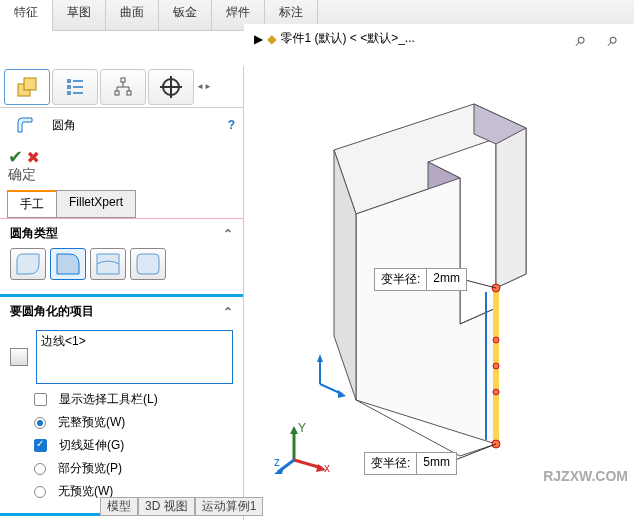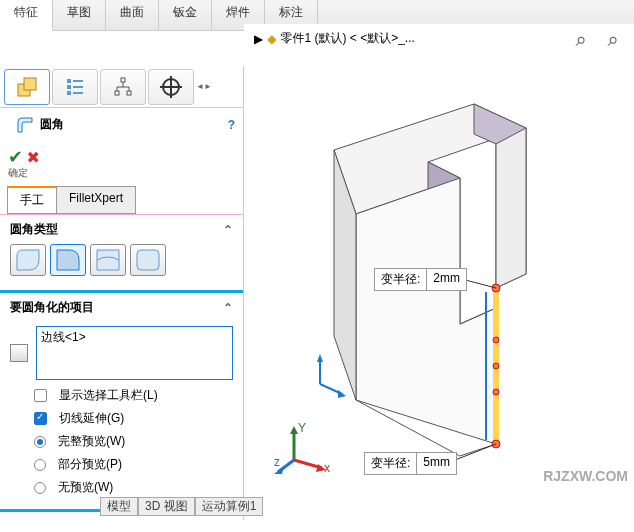--- a/index.html
+++ b/index.html
@@ -5,21 +5,21 @@
 *{box-sizing:border-box;margin:0;padding:0;font-family:"Microsoft YaHei",sans-serif;font-size:12px}
 body{width:634px;height:532px;background:#fff;overflow:hidden;position:relative}
 .tabs{display:flex;background:linear-gradient(#f5f5f5,#e8e8e8);border-bottom:1px solid #ccc;height:31px}
 .tab{padding:4px 14px;border-right:1px solid #ccc;cursor:pointer;color:#333}
 .tab.active{background:#fff;border-bottom:1px solid #fff;margin-bottom:-1px}
 .toolbar{display:flex;align-items:center;height:42px;border-bottom:1px solid #ccc;padding:2px 4px;gap:2px}
 .toolbtn{width:46px;height:36px;border:1px solid #ccc;border-radius:3px;background:linear-gradient(#fdfdfd,#eee);display:flex;align-items:center;justify-content:center;cursor:pointer}
 .toolbtn.active{background:#fff;border-color:#5a9bd5}
 .dd{width:16px;display:flex;align-items:center;justify-content:center;font-size:8px;color:#666}
 .panel{position:absolute;left:0;top:66px;width:244px;bottom:12px;background:#fff;border-right:1px solid #ccc;overflow-y:auto}
-.panel-hdr{display:flex;align-items:flex-start;padding:6px 8px;gap:6px;font-weight:bold}
+.panel-hdr{display:flex;align-items:flex-end;padding:6px 8px;gap:18px;font-weight:normal}
 .panel-ctrl{display:flex;justify-content:space-between;align-items:center;padding:2px 8px}
 .panel-ctrl .help{color:#1976d2;font-weight:bold;cursor:pointer}
 .okrow{display:flex;align-items:center;gap:8px;padding:4px 8px}
 .ok{color:#2e7d32;font-size:18px;cursor:pointer}
 .cancel{color:#d32f2f;font-size:16px;cursor:pointer}
 .subtabs{display:flex;padding:2px 8px 0;border-bottom:1px solid #f9a8d4}
 .subtab{padding:4px 12px;border:1px solid #999;background:#eee;cursor:pointer;margin-left:-1px}
 .subtab.active{background:#fff;border-top:2px solid #fb8c00}
 .section{border-bottom:3px solid #0ea5e9;padding:6px 10px 10px}
 .sec-title{font-weight:bold;margin-bottom:6px;display:flex;justify-content:space-between;align-items:center}
@@ -42,21 +42,21 @@
 .part-icon{color:#d4a017}
 .callout{position:absolute;display:flex;border:1px solid #999;background:#fff;font-size:11px}
 .callout div{padding:2px 6px;border-right:1px solid #999}
 .callout div:last-child{border-right:none}
 .viewlabel{position:absolute;font-weight:bold}
 .triad{position:absolute;left:30px;bottom:40px}
 .bottom-tabs{position:absolute;left:100px;bottom:16px;display:flex;font-size:11px;color:#444}
 .btab{padding:0 6px;border:1px solid #aaa;background:#eee}
 .watermark{position:absolute;right:6px;bottom:36px;color:#aaa;font-size:14px;font-weight:bold}
 svg{display:block}
-.confirm{font-size:10px;color:#555;margin-top:-2px}
+.confirm{font-size:14px;color:#555;margin-top:-2px}
 .edgeicon{width:18px;height:18px;border:1px solid #888;background:linear-gradient(#fff,#ddd);display:inline-block;margin-right:4px;vertical-align:top}
 </style>
 </head>
 <body>
 
 <div class="tabs">
   <div class="tab active">特征</div>
   <div class="tab">草图</div>
   <div class="tab">曲面</div>
   <div class="tab">钣金</div>
@@ -162,26 +162,26 @@
       <span class="edgeicon"></span>
       <div class="listbox" style="flex:1">
         <div class="sel">边线&lt;1&gt;</div>
       </div>
     </div>
     <div class="optrow">
         <span class="check"></span>
         <span>显示选择工具栏(L)</span>
       </div>
     <div class="optrow">
+        <span class="radio on"></span>
+        <span>完整预览(W)</span>
+      </div>
+    <div class="optrow">
         <span class="check on"></span>
         <span>切线延伸(G)</span>
-      </div>
-    <div class="optrow">
-        <span class="radio on"></span>
-        <span>完整预览(W)</span>
       </div>
     <div class="optrow">
         <span class="radio"></span>
         <span>部分预览(P)</span>
       </div>
     <div class="optrow">
         <span class="radio"></span>
         <span>无预览(W)</span>
       </div>
   </div>

